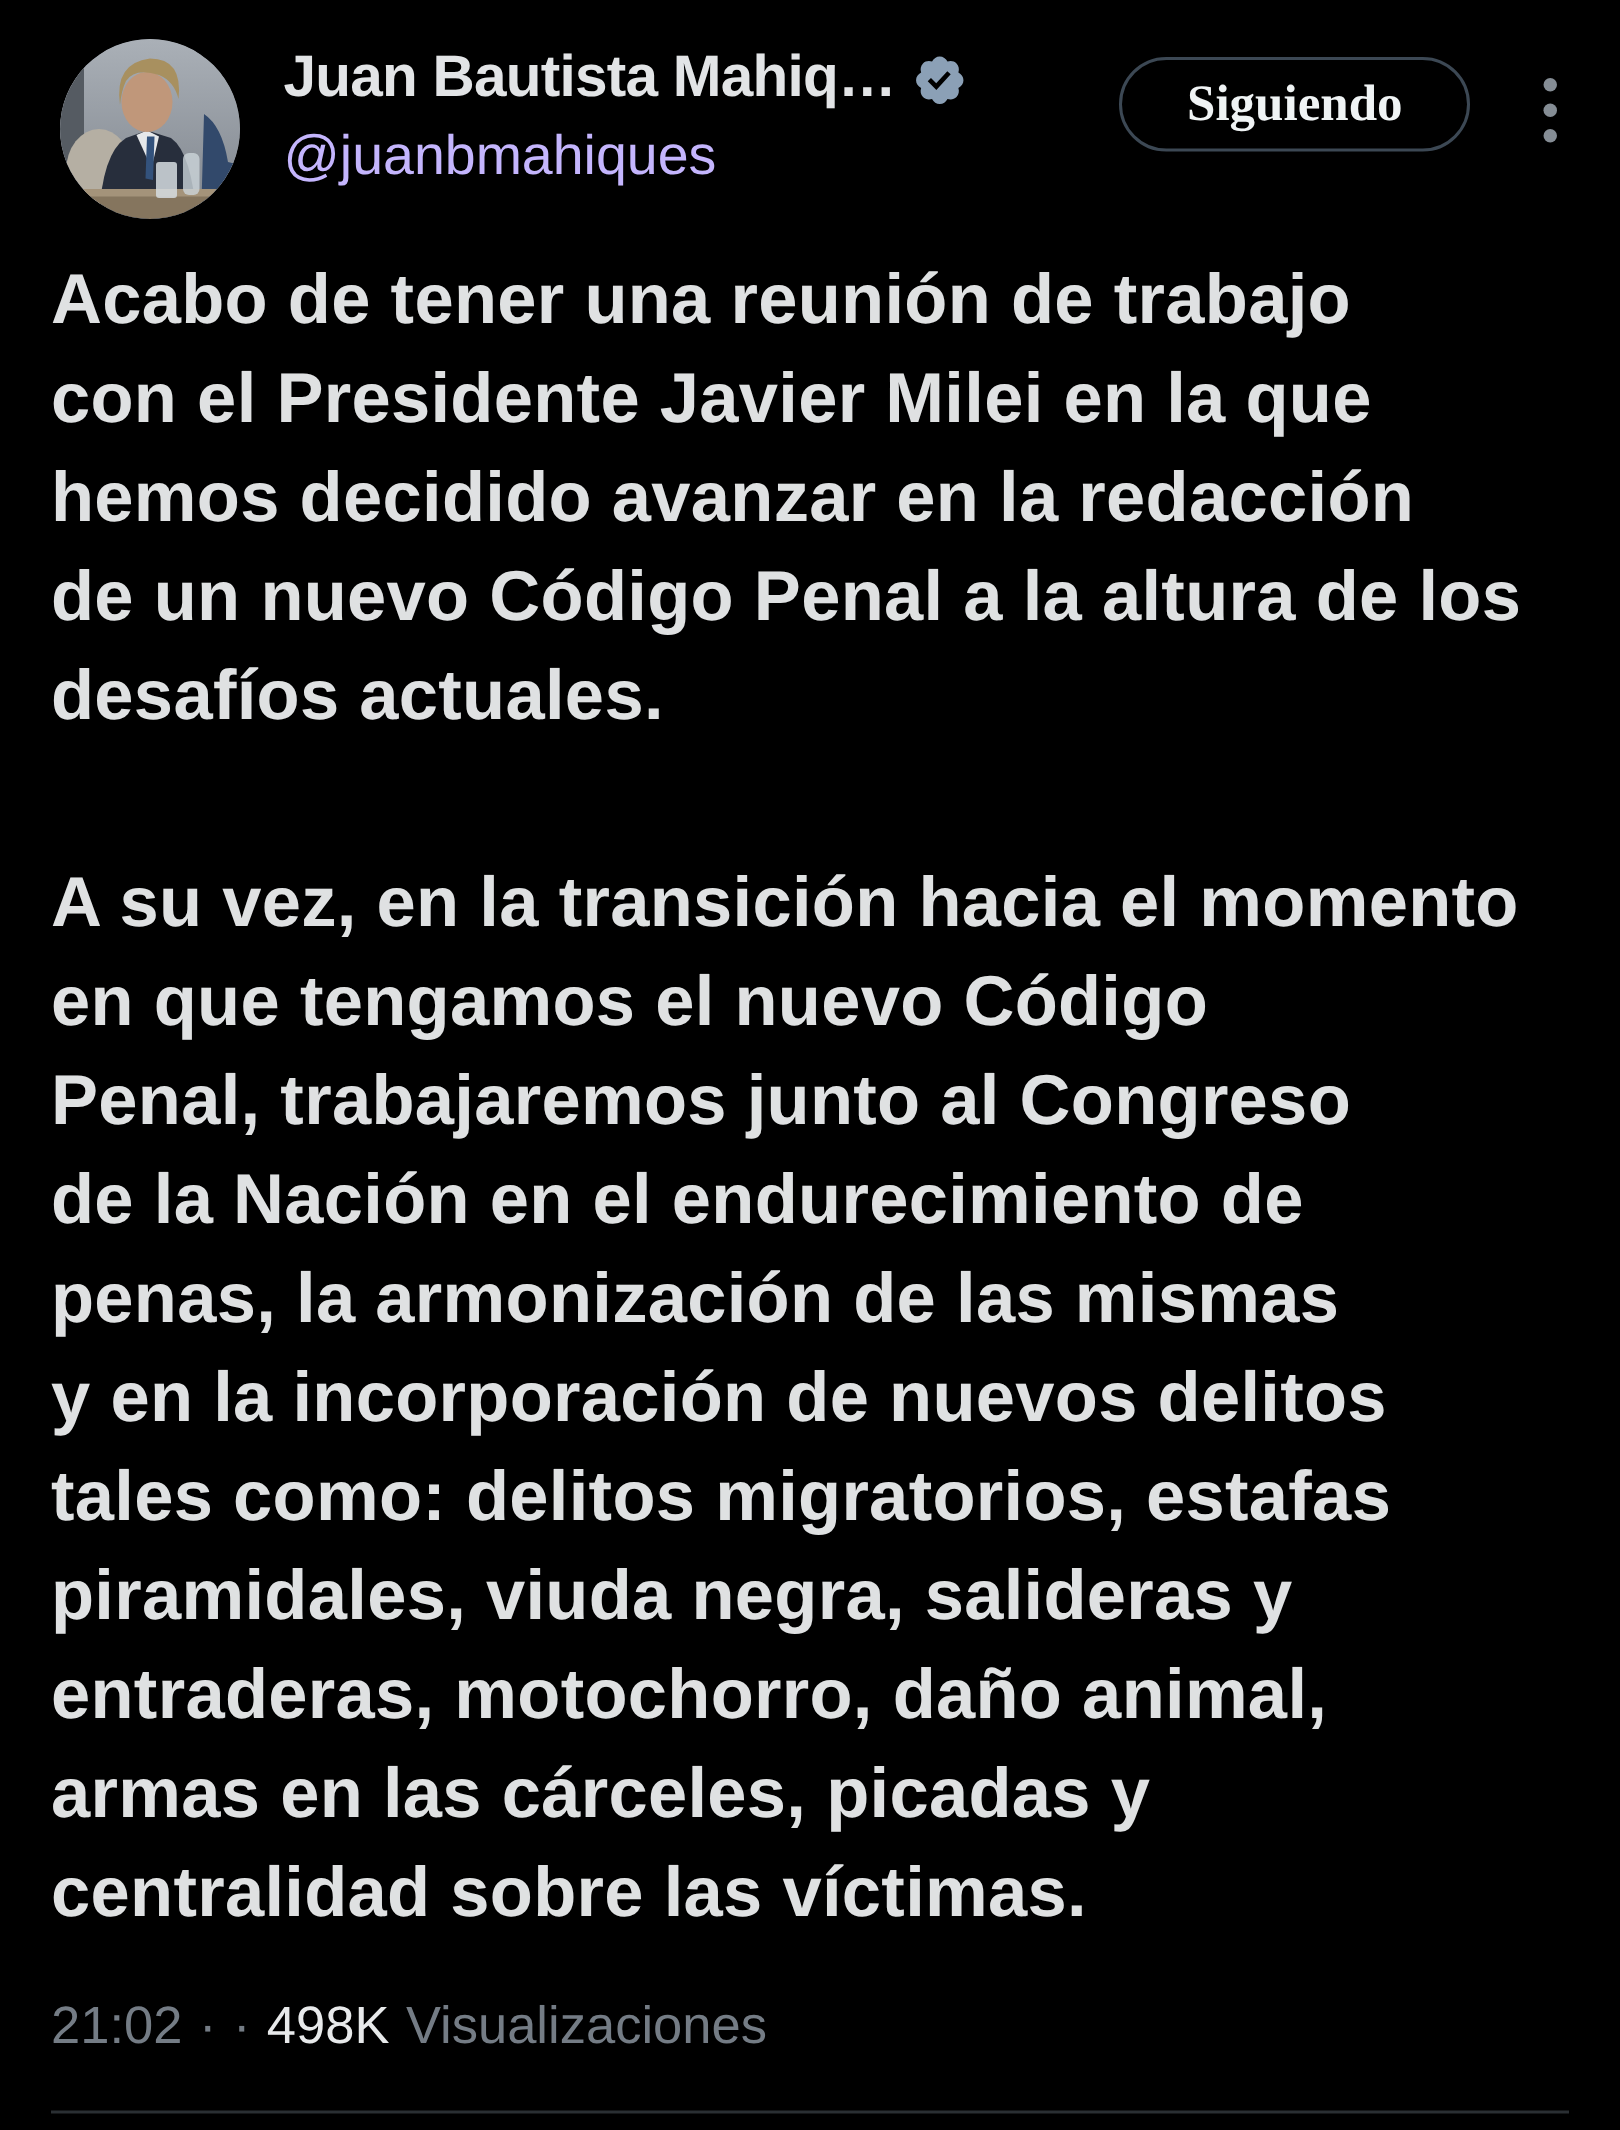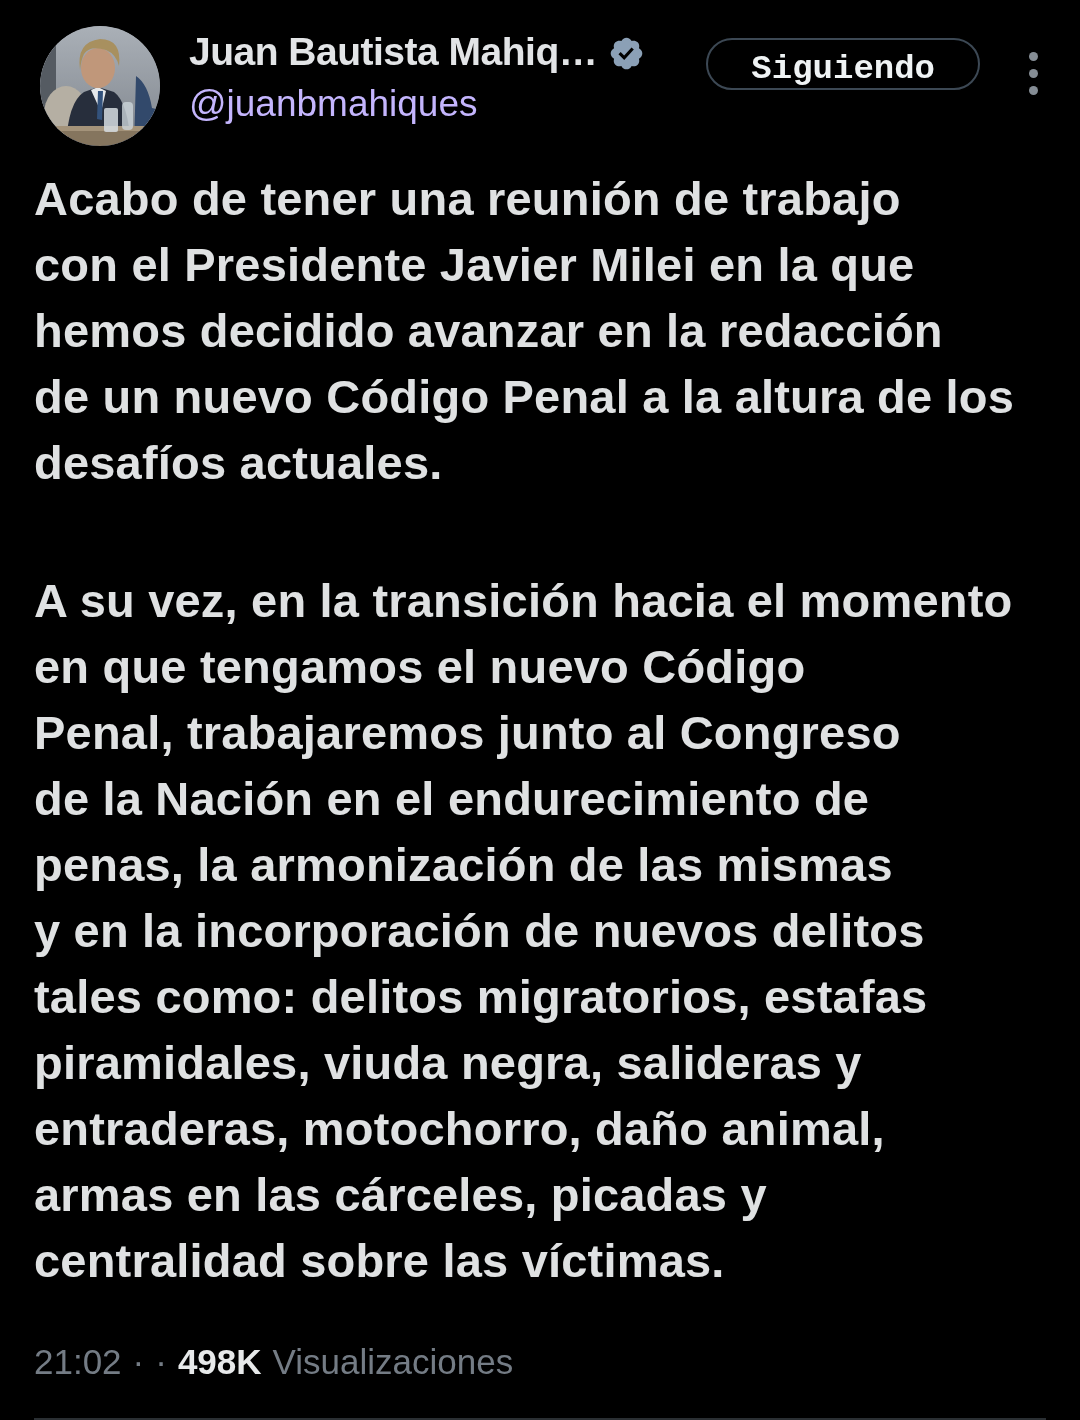--- a/index.html
+++ b/index.html
@@ -47,27 +47,27 @@
   .handle {
     font-size: 37px;
     color: #c4b5fd;
     margin-top: 9px;
     white-space: nowrap;
     cursor: pointer;
   }
   .follow-btn {
     flex: none;
     margin-top: 12px;
-    height: 52px;
+    height: 63px;
     padding: 0 43px;
     background: transparent;
     border: 2.5px solid #3c4854;
     border-radius: 999px;
     color: #eff3f4;
-    font-family: Liberation Mono, monospace;
+    font-family: Liberation Serif, serif;
     font-size: 34px;
     font-weight: bold;
     line-height: 58px;
     cursor: pointer;
   }
   .more {
     flex: none;
     margin-left: 47px;
     margin-top: 24px;
     padding: 2px;
@@ -90,30 +90,30 @@
     line-height: 66px;
     letter-spacing: 0.2px;
     color: #dfe1e2;
     white-space: pre-line;
   }
   .body-text p + p { margin-top: 72px; }
 
   
   .meta {
     padding: 0 34px;
-    margin-top: 48px;
+    margin-top: 37px;
     display: flex;
     align-items: baseline;
     gap: 11px;
     font-size: 35px;
     color: #747c85;
   }
   .meta .views-count {
     color: #e7e9ea;
-    font-weight: bold;
+    font-weight: normal;
   }
   .divider {
     margin: 36px 34px 0 34px;
     border: none;
     border-top: 2px solid #2a2f33;
     height: 0;
   }
 </style>
 </head>
 <body>

